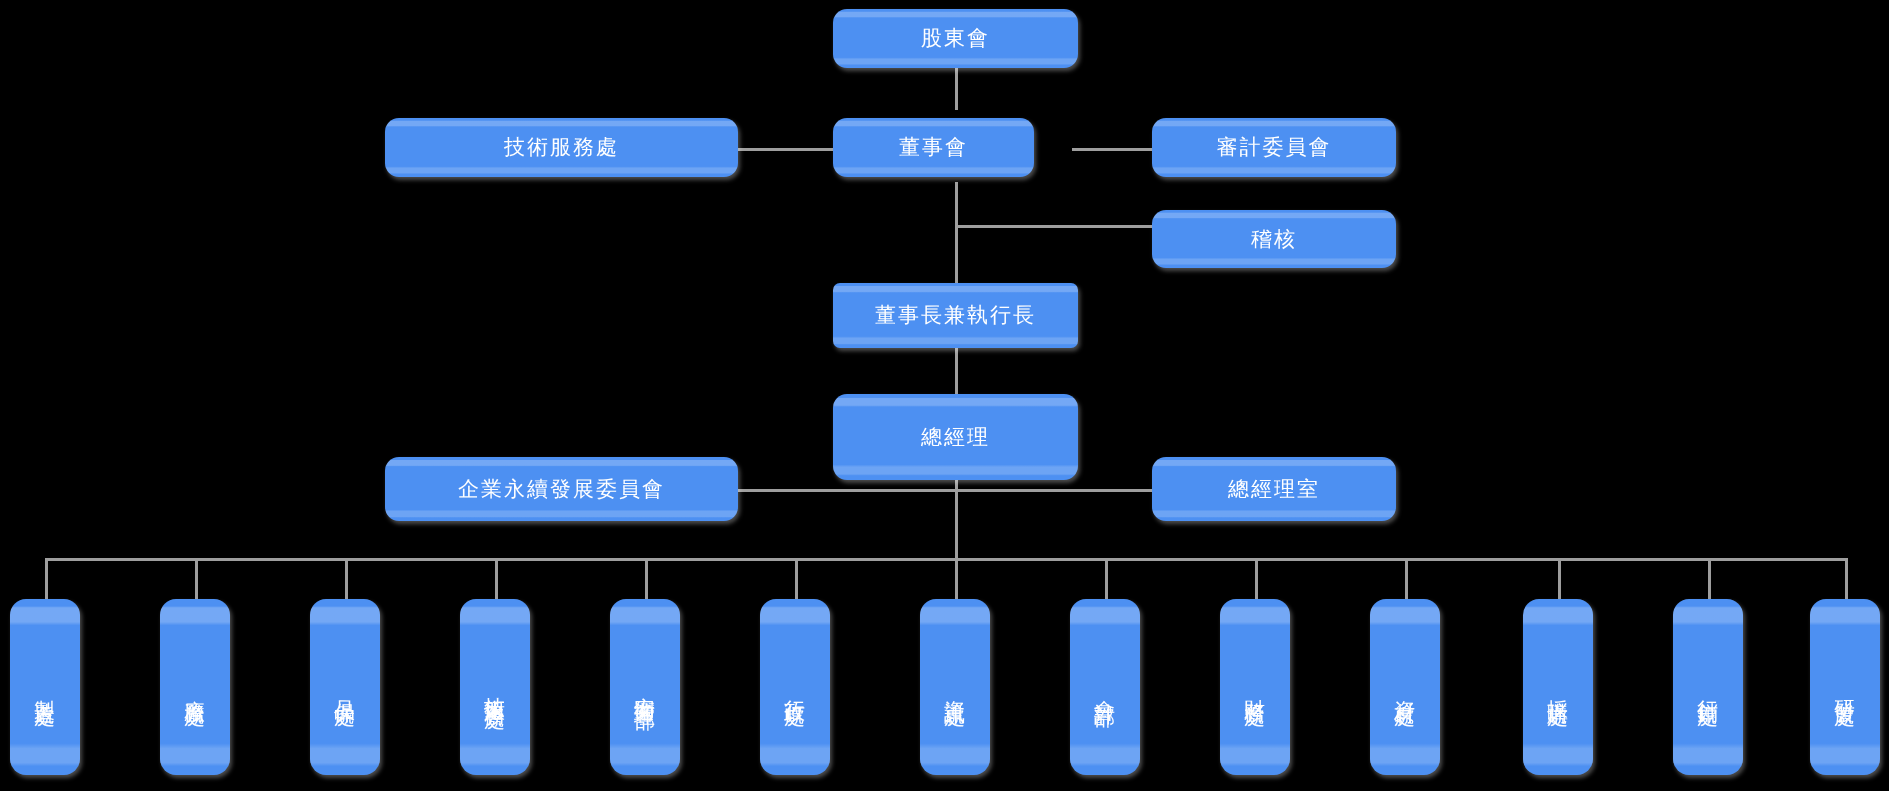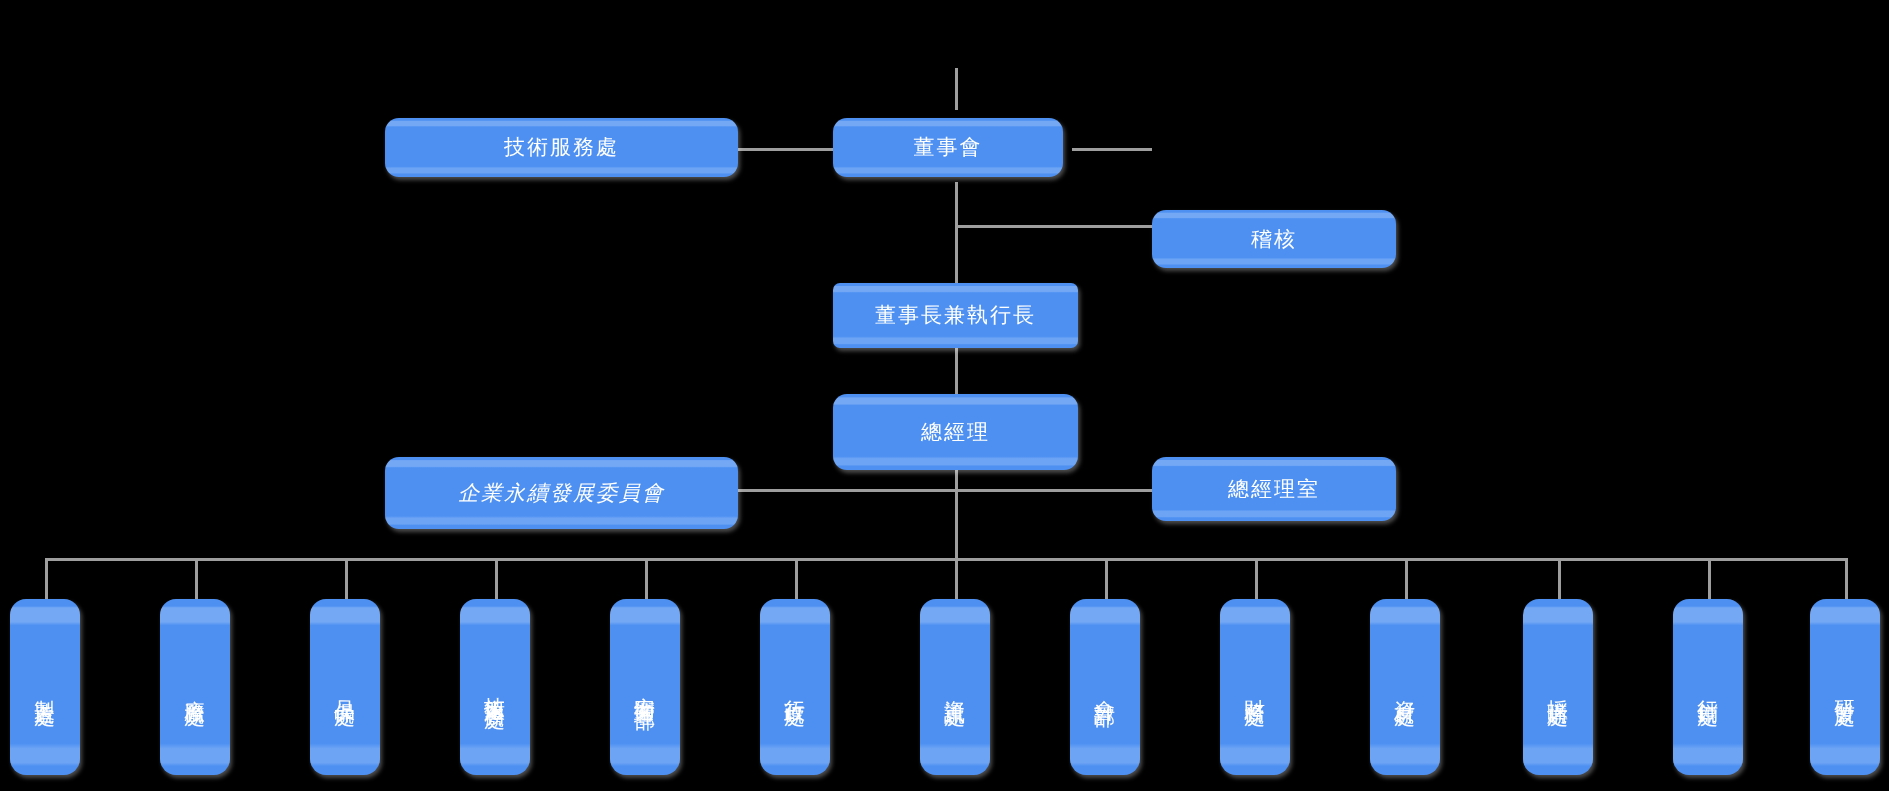--- a/index.html
+++ b/index.html
@@ -107,43 +107,49 @@
   <div class="line line-v" style="left:645px; top:558px; height:41px;"></div>
   <div class="line line-v" style="left:795px; top:558px; height:41px;"></div>
   <div class="line line-v" style="left:955px; top:558px; height:41px;"></div>
   <div class="line line-v" style="left:1105px; top:558px; height:41px;"></div>
   <div class="line line-v" style="left:1255px; top:558px; height:41px;"></div>
   <div class="line line-v" style="left:1405px; top:558px; height:41px;"></div>
   <div class="line line-v" style="left:1558px; top:558px; height:41px;"></div>
   <div class="line line-v" style="left:1708px; top:558px; height:41px;"></div>
   <div class="line line-v" style="left:1845px; top:558px; height:41px;"></div>
 
+  <div class="node horiz" style="left:833px; top:9px; width:245px; height:59px;">
+    <span class="node-label">股東會</span>
+  </div>
 
   <div class="node horiz" style="left:385px; top:118px; width:353px; height:59px;">
     <span class="node-label">技術服務處</span>
   </div>
 
-  <div class="node horiz" style="left:833px; top:118px; width:230px; height:59px;">
+  <div class="node horiz" style="left:833px; top:118px; width:201px; height:59px;">
     <span class="node-label">董事會</span>
   </div>
 
+  <div class="node horiz" style="left:1152px; top:118px; width:244px; height:59px;">
+    <span class="node-label">審計委員會</span>
+  </div>
 
   <div class="node horiz" style="left:1152px; top:210px; width:244px; height:58px;">
     <span class="node-label">稽核</span>
   </div>
 
   <div class="node horiz" style="left:833px; top:283px; width:245px; height:65px;border-radius:7px;">
     <span class="node-label">董事長兼執行長</span>
   </div>
 
-  <div class="node horiz" style="left:833px; top:394px; width:245px; height:76px;">
+  <div class="node horiz" style="left:833px; top:394px; width:245px; height:86px;">
     <span class="node-label">總經理</span>
   </div>
 
-  <div class="node horiz" style="left:385px; top:457px; width:353px; height:72px;font-style:italic;">
+  <div class="node horiz" style="left:385px; top:457px; width:353px; height:64px;">
     <span class="node-label">企業永續發展委員會</span>
   </div>
 
   <div class="node horiz" style="left:1152px; top:457px; width:244px; height:64px;">
     <span class="node-label">總經理室</span>
   </div>
 
   <div class="node vert" style="left:10px; top:599px; width:70px; height:176px;">
     <span class="node-label">製造處</span>
   </div>

